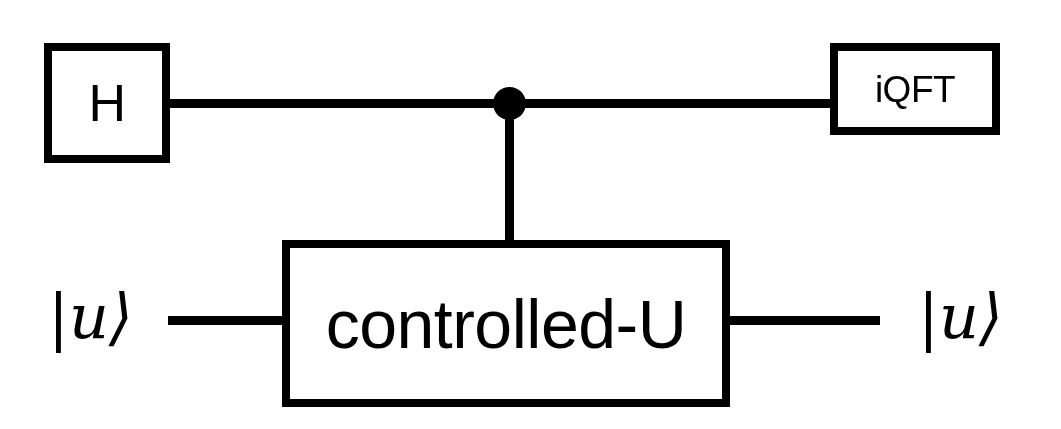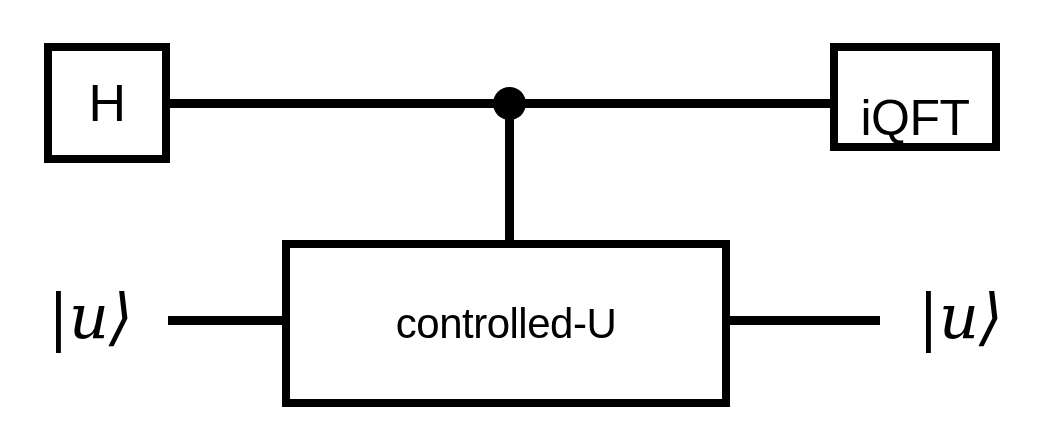--- a/index.html
+++ b/index.html
@@ -37,32 +37,31 @@
     top: 43px;
     width: 126px;
     height: 120px;
     border-width: 8px;
     font-size: 52px;
   }
   #gate-iqft {
     left: 830px;
     top: 43px;
     width: 170px;
-    height: 108px;
+    height: 92px;
     border-width: 8px;
-    font-size: 50px;
-    align-items: flex-end;
+    font-size: 37px;
   }
   #gate-controlled-u {
     left: 282px;
     top: 240px;
     width: 448px;
     height: 167px;
     border-width: 8px;
-    font-size: 42px;
+    font-size: 68px;
     text-align: center;
   }
   .wire {
     position: absolute;
     background: #000000;
   }
   .wire-h {
     height: 9px;
   }
   .wire-v {

